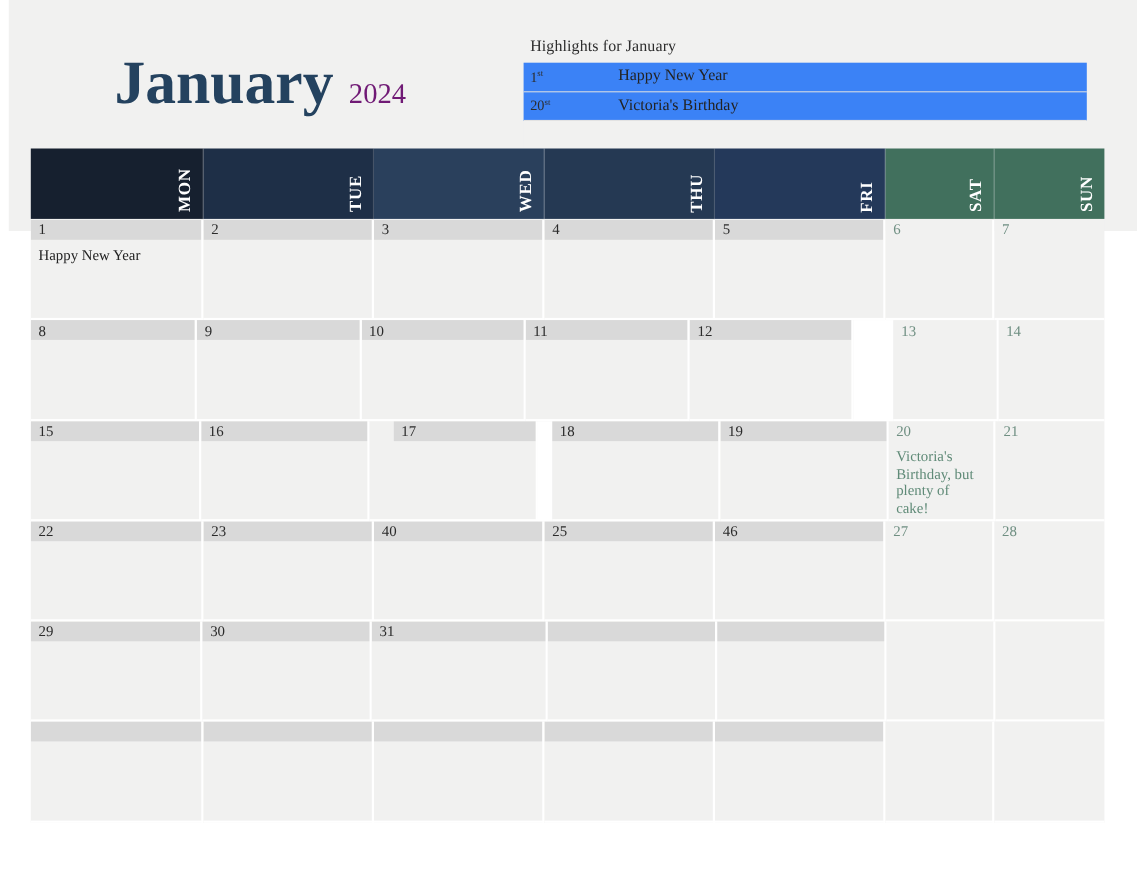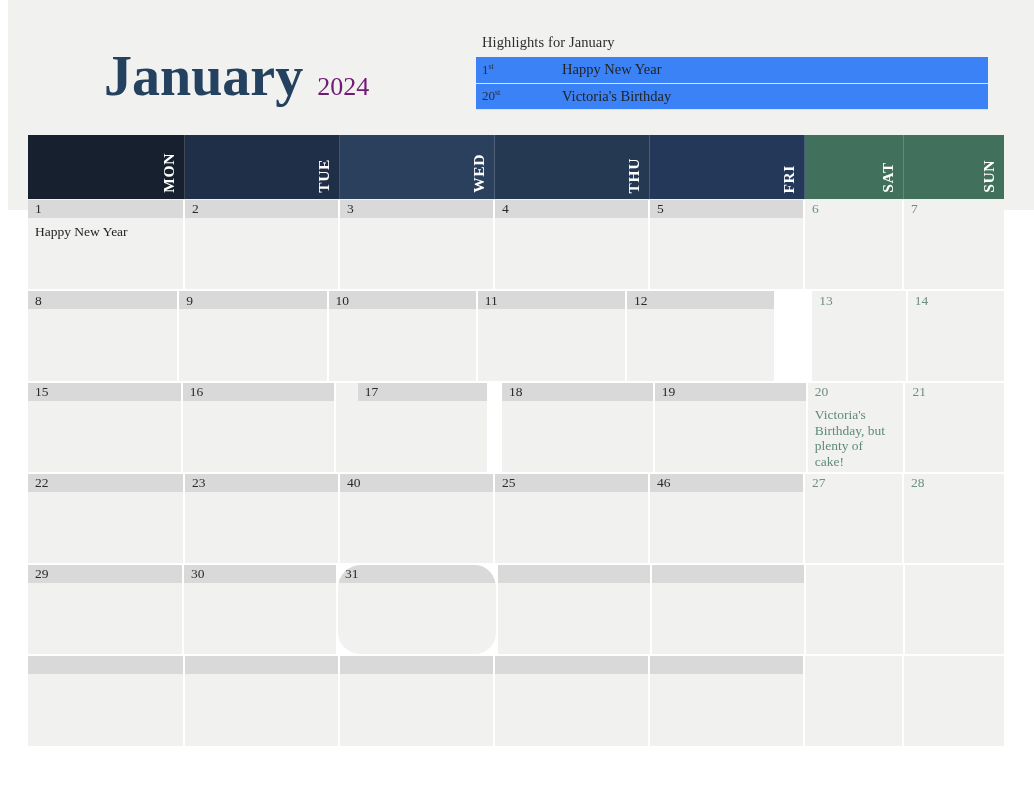--- a/index.html
+++ b/index.html
@@ -370,21 +370,21 @@
         <div class="cell" style="width: 157px;">
           <div class="daynum-band">
             <span class="daynum">29</span>
           </div>
         </div>
         <div class="cell" style="width: 155px;">
           <div class="daynum-band">
             <span class="daynum">30</span>
           </div>
         </div>
-        <div class="cell" style="width: 161px; border-radius: 23px;">
+        <div class="cell" style="width: 161px;">
           <div class="daynum-band">
             <span class="daynum">31</span>
           </div>
         </div>
         <div class="cell" style="width: 155px;">
           <div class="daynum-band">
             <span class="daynum"></span>
           </div>
         </div>
         <div class="cell" style="width: 155px;">

